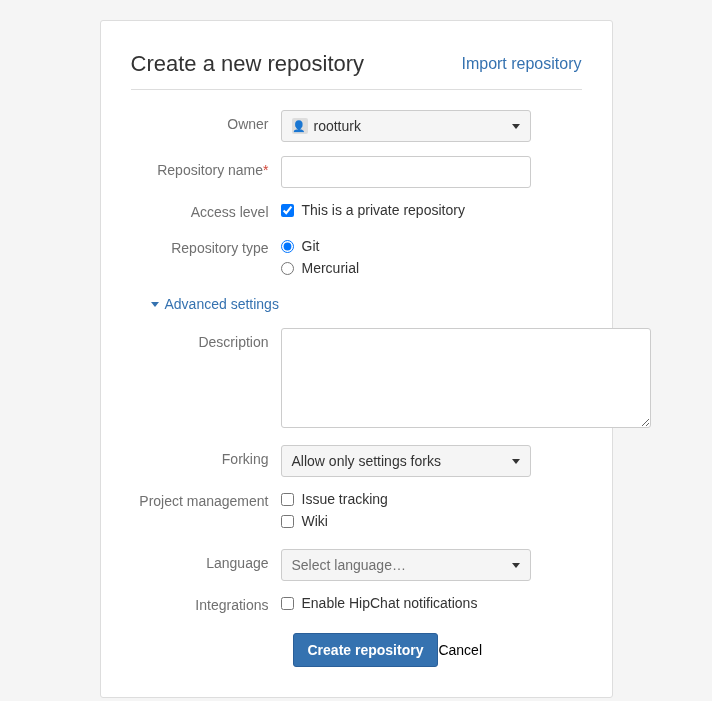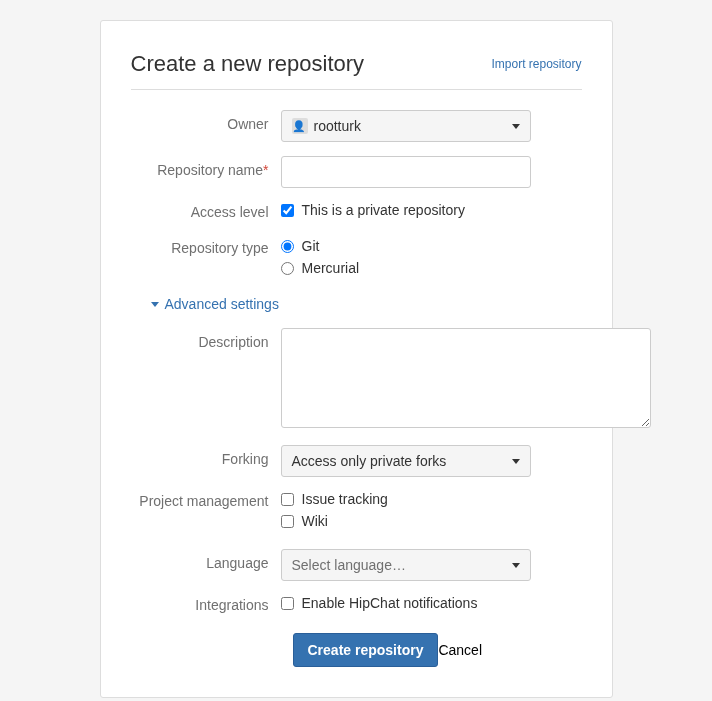--- a/index.html
+++ b/index.html
@@ -28,21 +28,21 @@
     padding-bottom: 12px;
     margin-bottom: 20px;
   }
   .page-title {
     font-size: 22px;
     font-weight: 400;
     color: #333;
   }
   .import-link {
     color: #3572b0;
-    font-size: 12px;
+    font-size: 16px;
     text-decoration: none;
     cursor: pointer;
   }
   .form-row {
     display: flex;
     align-items: flex-start;
     margin-bottom: 14px;
   }
   .form-label {
     width: 150px;
@@ -215,21 +215,21 @@
     <div class="form-label">Description</div>
     <div class="form-control-wrap">
       <textarea class="textarea" style=""></textarea>
     </div>
   </div>
 
   <div class="form-row">
     <div class="form-label">Forking</div>
     <div class="form-control-wrap">
       <div class="select-box">
-        <span>Access only private forks</span>
+        <span>Allow only settings forks</span>
         <span class="caret"></span>
       </div>
     </div>
   </div>
 
   <div class="form-row">
     <div class="form-label lab-top">Project management</div>
     <div class="form-control-wrap">
       <label class="check-line">
         <input type="checkbox" style="">

